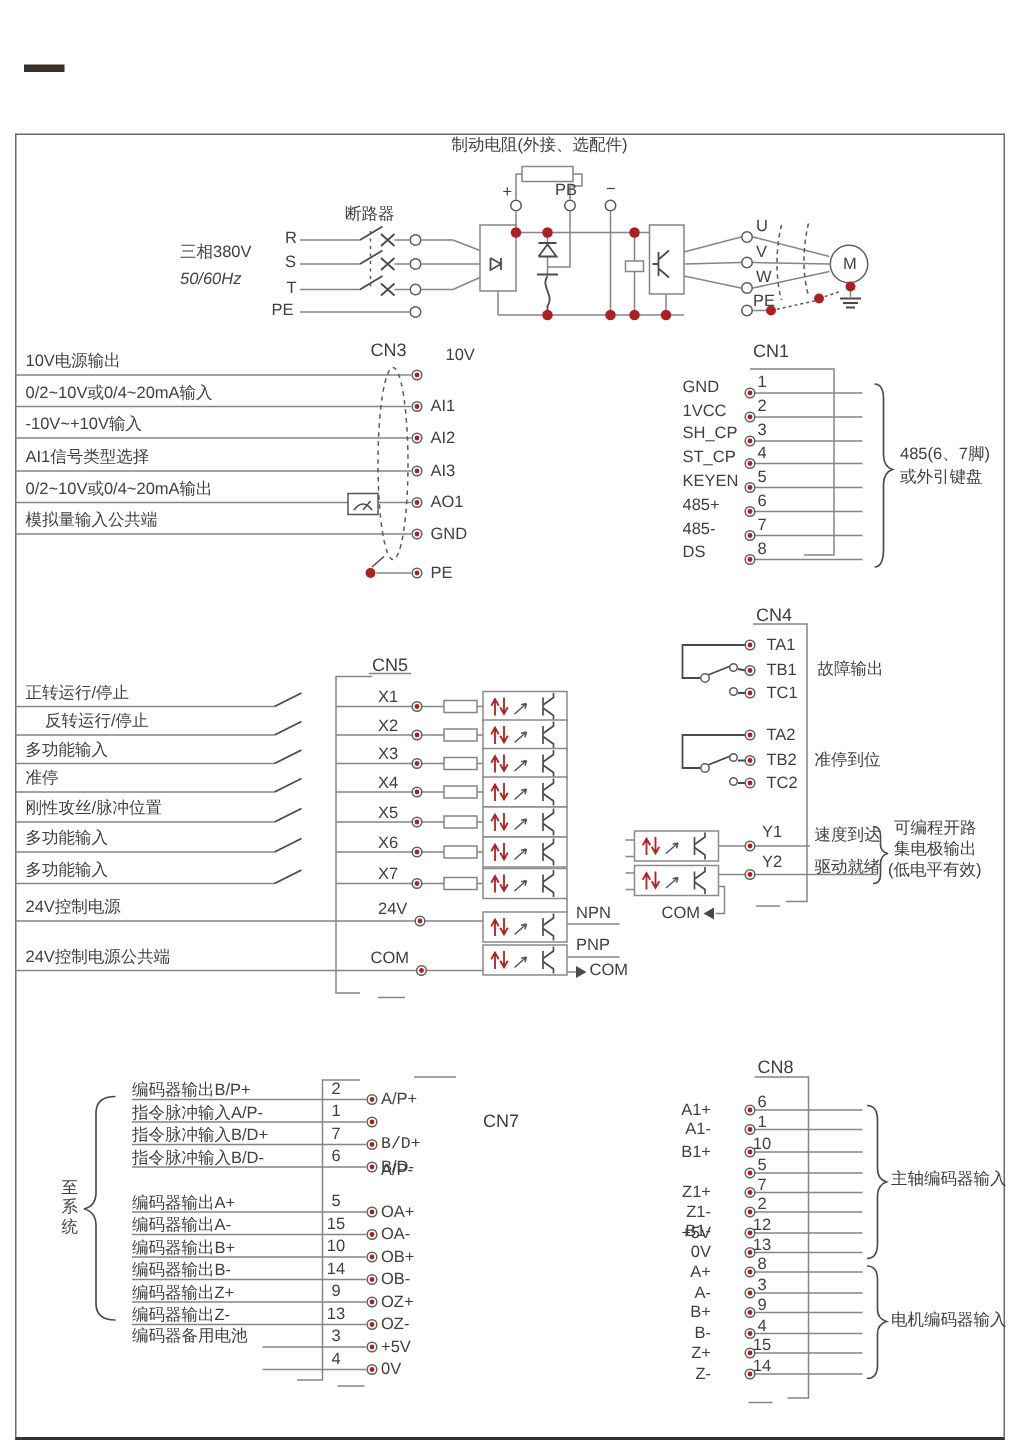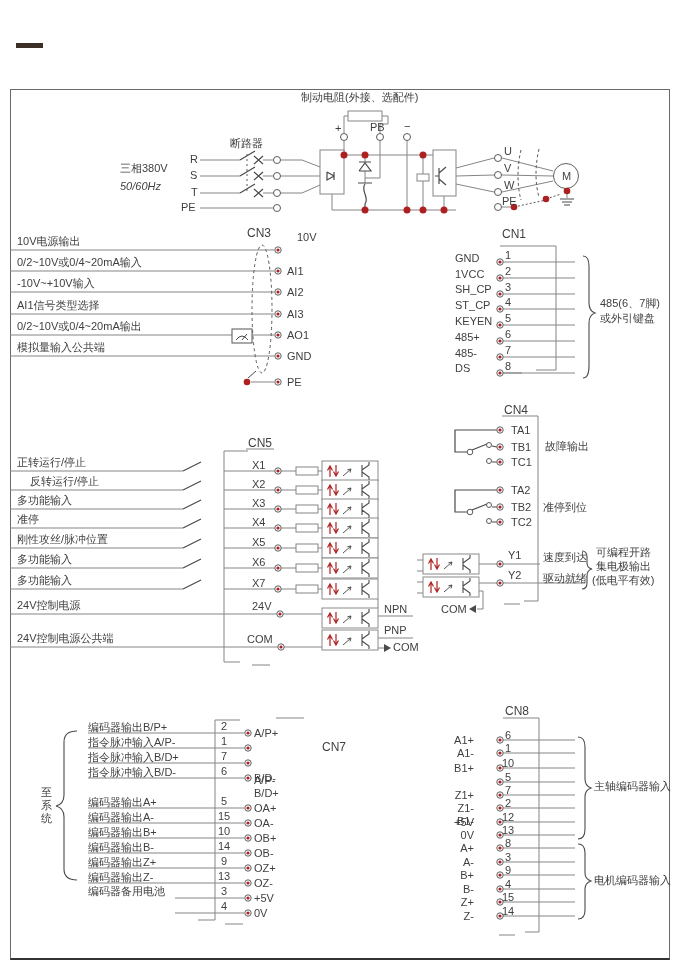--- a/index.html
+++ b/index.html
@@ -356,21 +356,21 @@
   <div class="pn" style="left:216px;top:751px;">7</div>
   <div class="pn" style="left:216px;top:766px;">6</div>
   <div class="pn" style="left:216px;top:796px;">5</div>
   <div class="pn" style="left:216px;top:811px;">15</div>
   <div class="pn" style="left:216px;top:826px;">10</div>
   <div class="pn" style="left:216px;top:841px;">14</div>
   <div class="pn" style="left:216px;top:856px;">9</div>
   <div class="pn" style="left:216px;top:871px;">13</div>
   <div class="t" style="left:254px;top:728px;">A/P+</div>
   <div class="t" style="left:254px;top:775px;">A/P-</div>
-  <div class="t" style="left:254px;top:788px;">B/D+</div>
+  <div class="t" style="left:254px;top:758px;font-family:Liberation Mono, monospace;">B/D+</div>
   <div class="t" style="left:254px;top:773px;">B/D-</div>
   <div class="t" style="left:254px;top:803px;">OA+</div>
   <div class="t" style="left:254px;top:818px;">OA-</div>
   <div class="t" style="left:254px;top:833px;">OB+</div>
   <div class="t" style="left:254px;top:848px;">OB-</div>
   <div class="t" style="left:254px;top:863px;">OZ+</div>
   <div class="t" style="left:254px;top:878px;">OZ-</div>
   <div class="t" style="left:88px;top:886px;">编码器备用电池</div>
   <div class="pn" style="left:216px;top:886px;">3</div>
   <div class="pn" style="left:216px;top:901px;">4</div>

